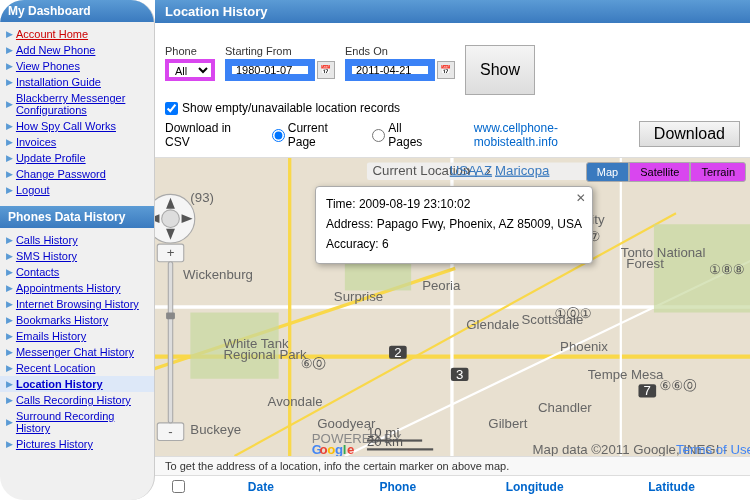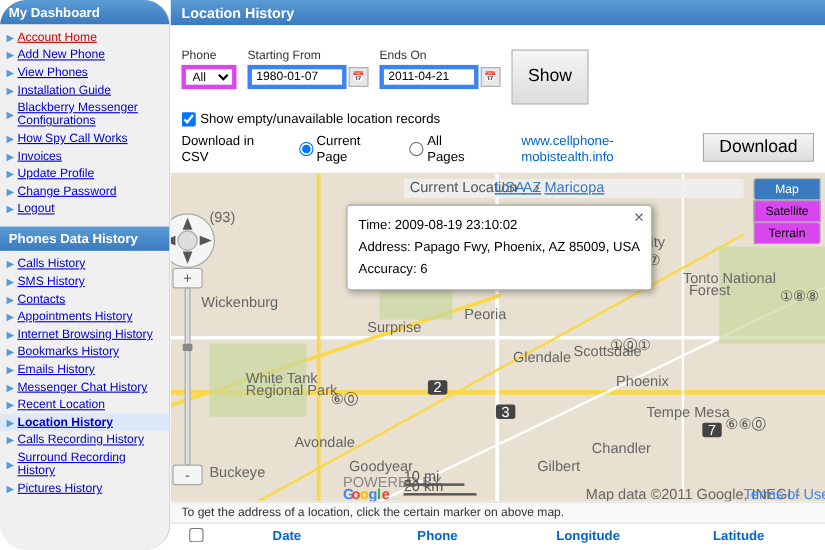--- a/index.html
+++ b/index.html
@@ -17,40 +17,40 @@
     .main { flex: 1; height: 500px; overflow: hidden; display: flex; flex-direction: column; }
     
     .main-header { background: linear-gradient(to bottom, #5b9bd5, #3a7abf); color: white; font-weight: bold; padding: 4px 10px; font-size: 13px; }
     
     .controls { padding: 8px 10px 4px 10px; background: #fff; border-bottom: 1px solid #ddd; }
     .controls-row1 { display: flex; align-items: center; gap: 10px; margin-bottom: 6px; }
     .controls-row2 { display: flex; align-items: center; gap: 10px; margin-bottom: 4px; }
     
     .ctrl-group { display: flex; flex-direction: column; }
     .ctrl-label { font-size: 11px; color: #333; margin-bottom: 2px; }
-    .ctrl-input { border: 4px solid #3b82f6; padding: 2px 4px; font-size: 11px; height: 22px; }
+    .ctrl-input { border: 7px solid #3b82f6; padding: 2px 4px; font-size: 11px; height: 22px; }
     .ctrl-select { border: 4px solid #d946ef; padding: 1px 2px; font-size: 11px; height: 22px; background: #fff; }
     
     .date-input-wrap { display: flex; align-items: center; gap: 2px; }
     .cal-icon { width: 18px; height: 18px; background: #e8e8e8; border: 1px solid #aaa; cursor: pointer; display: flex; align-items: center; justify-content: center; font-size: 9px; color: #555; }
     
     .show-btn { background: linear-gradient(to bottom, #f5f5f5, #ddd); border: 1px solid #aaa; padding: 15px 14px; cursor: pointer; font-size: 16px; margin-top: 14px; }
     .download-btn { background: linear-gradient(to bottom, #f5f5f5, #ddd); border: 1px solid #aaa; padding: 3px 14px; cursor: pointer; font-size: 16px; }
     
     .checkbox-row { display: flex; align-items: center; gap: 4px; font-size: 11px; }
     
     .csv-row { display: flex; align-items: center; gap: 20px; font-size: 11px; margin-top: 2px; }
     .csv-row label { display: flex; align-items: center; gap: 3px; cursor: pointer; }
     .site-link { color: #0066cc; margin-left: 20px; font-size: 12px; }
     
     
     .map-container { flex: 1; position: relative; overflow: hidden; }
     
     
-    .map-type-btns { position: absolute; top: 4px; right: 4px; display: flex; z-index: 10; flex-direction: column; }
+    .map-type-btns { position: absolute; top: 4px; right: 4px; display: flex; z-index: 10; }
     .map-type-btn { padding: 3px 10px; background: #d946ef; border: 1px solid #aaa; cursor: pointer; font-size: 11px; }
     .map-type-btn.active { background: #3a7abf; color: white; }
     .map-type-btn:first-child { border-radius: 3px 0 0 3px; }
     .map-type-btn:last-child { border-radius: 0 3px 3px 0; }
     
     
     .map-svg { width: 100%; height: 100%; }
     
     
     .map-popup { position: absolute; top: 28px; left: 160px; background: white; border: 1px solid #aaa; border-radius: 4px; padding: 8px 10px; font-size: 11px; z-index: 20; box-shadow: 2px 2px 6px rgba(0,0,0,0.3); min-width: 200px; }
@@ -338,21 +338,21 @@
       </div>
 
       <div class="map-popup">
         <span class="map-popup-close">✕</span>
         <p>Time: 2009-08-19 23:10:02</p>
         <p>Address: Papago Fwy, Phoenix, AZ 85009, USA</p>
         <p>Accuracy: 6</p>
       </div>
     </div>
 
-    <div class="map-bottom">To get the address of a location, click the certain marker on above map.</div>
+    <div class="map-bottom">To get the address of a location, info the certain marker on above map.</div>
 
     <div class="table-header">
       <div class="table-header-col" style="flex:0.2;">
         <input type="checkbox" style="">
       </div>
       <div class="table-header-col">Date</div>
       <div class="table-header-col">Phone</div>
       <div class="table-header-col">Longitude</div>
       <div class="table-header-col">Latitude</div>
     </div>

